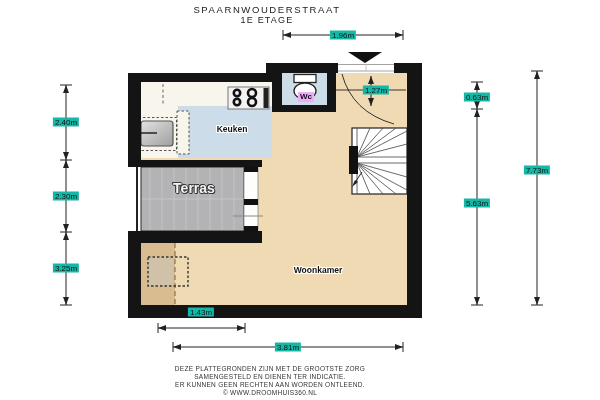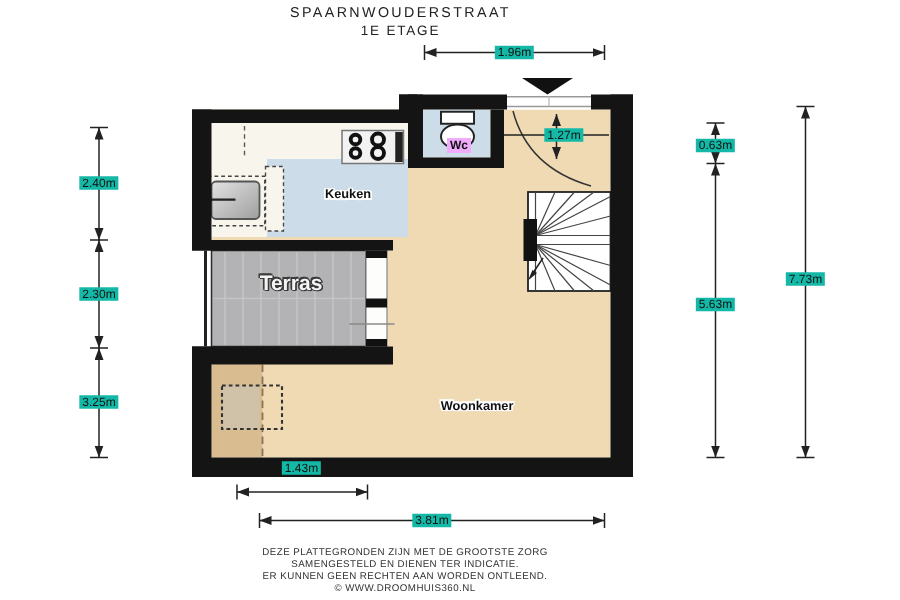--- a/index.html
+++ b/index.html
@@ -192,21 +192,21 @@
   <div class="lbl title1" style="left:267px;top:9px">SPAARNWOUDERSTRAAT</div>
   <div class="lbl title2" style="left:267px;top:20px">1E ETAGE</div>
 
   <div class="lbl dim" style="left:343px;top:35px">1.96m</div>
   <div class="lbl dim" style="left:376px;top:90px">1.27m</div>
   <div class="lbl dim" style="left:66px;top:122px">2.40m</div>
   <div class="lbl dim" style="left:66px;top:196px">2.30m</div>
   <div class="lbl dim" style="left:66px;top:268px">3.25m</div>
   <div class="lbl dim" style="left:477px;top:97px">0.63m</div>
   <div class="lbl dim" style="left:477px;top:203px">5.63m</div>
-  <div class="lbl dim" style="left:537px;top:186px">7.73m</div>
+  <div class="lbl dim" style="left:537px;top:170px">7.73m</div>
   <div class="lbl dim" style="left:201px;top:312px">1.43m</div>
   <div class="lbl dim" style="left:288px;top:347px">3.81m</div>
 
   <div class="lbl room" style="left:232px;top:129px">Keuken</div>
   <div class="lbl wc-chip" style="left:306px;top:97px">Wc</div>
   <div class="lbl room-light" style="left:194px;top:188px">Terras</div>
   <div class="lbl room" style="left:318px;top:270px">Woonkamer</div>
 
   <div class="footer-block">
     <div class="foot">DEZE PLATTEGRONDEN ZIJN MET DE GROOTSTE ZORG</div>

